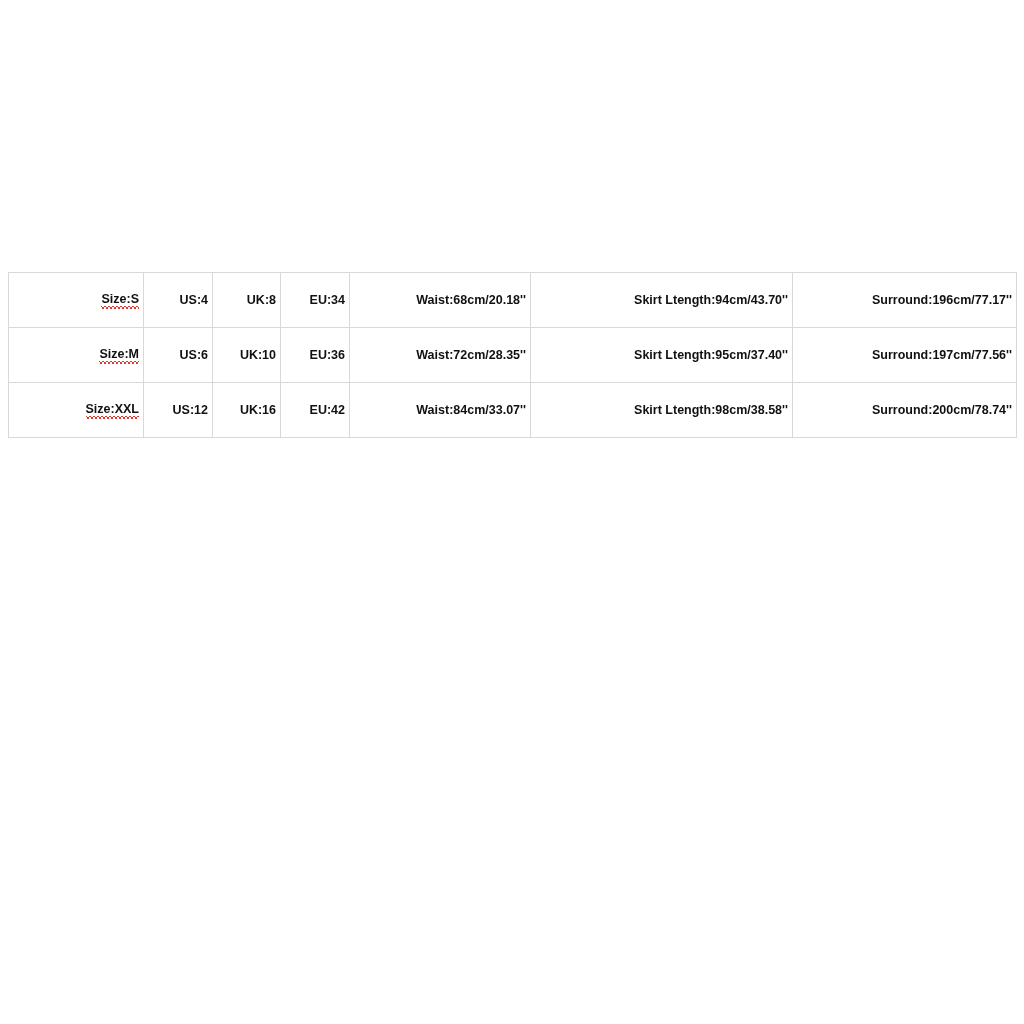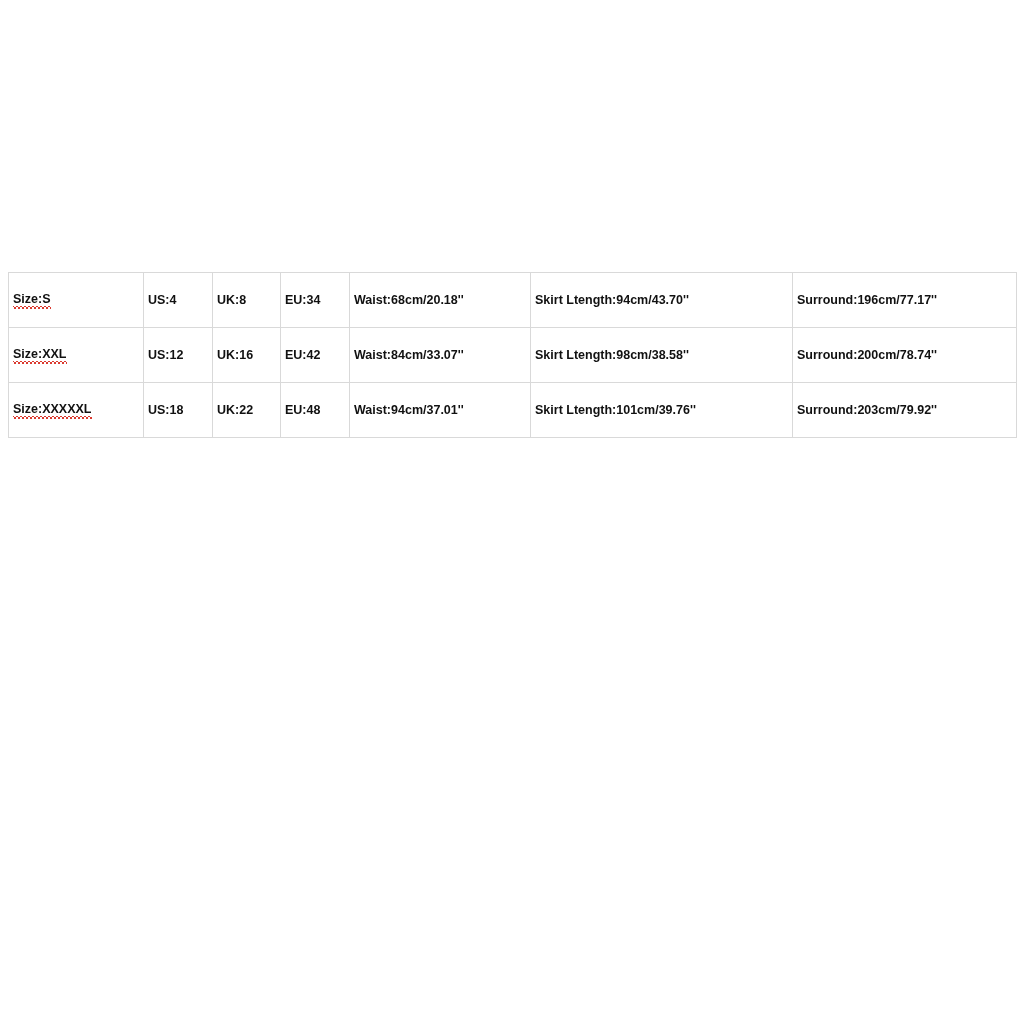--- a/index.html
+++ b/index.html
@@ -23,21 +23,21 @@
   }
   table.size-chart {
     border-collapse: collapse;
     table-layout: fixed;
     width: 1008px;
     background: #ffffff;
   }
   table.size-chart td {
     border: 1px solid #d9d9d9;
     height: 55px;
-    text-align: left;
+    text-align: right;
     vertical-align: middle;
     font-size: 12.5px;
     font-weight: bold;
     color: #111111;
     padding: 0 4px;
     box-sizing: border-box;
   }
   
   table.size-chart col.c-size    { width: 135px; }
   table.size-chart col.c-us      { width: 69px; }
@@ -89,32 +89,32 @@
       <tr>
         <td class="size-cell"><span class="size-text">Size:S</span></td>
         <td>US:4</td>
         <td>UK:8</td>
         <td>EU:34</td>
         <td>Waist:68cm/20.18''</td>
         <td>Skirt Ltength:94cm/43.70''</td>
         <td>Surround:196cm/77.17''</td>
       </tr>
       <tr>
+        <td class="size-cell"><span class="size-text">Size:M</span></td>
+        <td>US:6</td>
+        <td>UK:10</td>
+        <td>EU:36</td>
+        <td>Waist:72cm/28.35''</td>
+        <td>Skirt Ltength:95cm/37.40''</td>
+        <td>Surround:197cm/77.56''</td>
+      </tr>
+      <tr>
         <td class="size-cell"><span class="size-text">Size:XXL</span></td>
         <td>US:12</td>
         <td>UK:16</td>
         <td>EU:42</td>
         <td>Waist:84cm/33.07''</td>
         <td>Skirt Ltength:98cm/38.58''</td>
         <td>Surround:200cm/78.74''</td>
       </tr>
-      <tr>
-        <td class="size-cell"><span class="size-text">Size:XXXXXL</span></td>
-        <td>US:18</td>
-        <td>UK:22</td>
-        <td>EU:48</td>
-        <td>Waist:94cm/37.01''</td>
-        <td>Skirt Ltength:101cm/39.76''</td>
-        <td>Surround:203cm/79.92''</td>
-      </tr>
     </tbody>
   </table>
 </div>
 
 </body></html>

